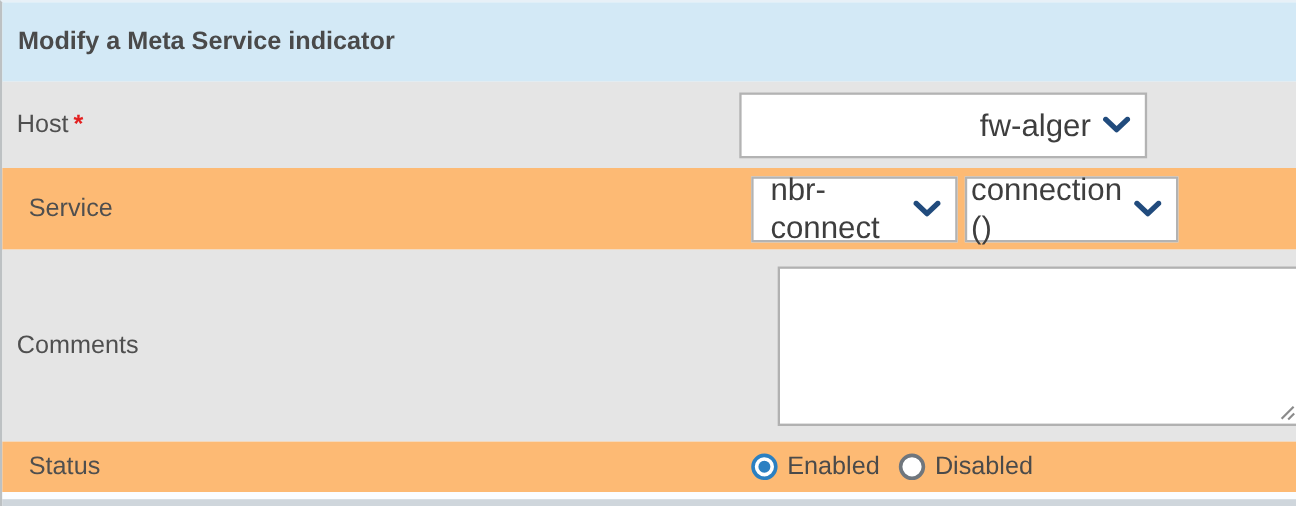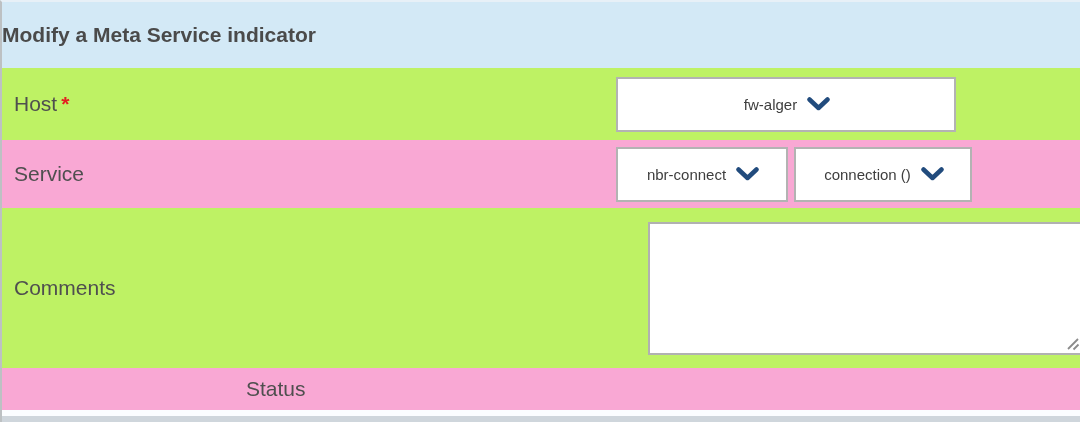--- a/index.html
+++ b/index.html
@@ -12,47 +12,48 @@
     width: 1080px; height: 422px;
     box-sizing: border-box;
     border-left: 2px solid #bdc1c3;
     border-top: 2px solid #e7f0f7;
     background: #fafdfe;
   }
   .form-header {
     height: 66px;
     background: #d3e9f6;
     display: flex; align-items: center;
+    padding-left: 13px;
     font-size: 21px; font-weight: bold; color: #4a4a4a;
     box-sizing: border-box;
   }
   .row { display: flex; align-items: center; box-sizing: border-box; }
-  .row-light  { background: #bef264; }
-  .row-shaded { background: #f9a8d4; }
+  .row-light  { background: #e5e5e5; }
+  .row-shaded { background: #fdba74; padding-left: 10px; }
   .row-host     { height: 72px; }
   .row-service  { height: 68px; }
   .row-comments { height: 160px; gap: 32px; }
-  .row-status   { height: 42px; justify-content: center; }
+  .row-status   { height: 42px; }
   .label-cell {
     flex: none; width: 614px;
     padding-left: 12px;
     font-size: 21px; color: #4f4f4f;
     box-sizing: border-box;
   }
   .required-star { color: #e32020; font-weight: bold; margin-left: 4px; }
   .controls { display: flex; align-items: center; }
 
   .select {
     height: 55px;
     background: #ffffff;
     border: 2px solid #b3b3b3;
     box-sizing: border-box;
-    display: flex; align-items: center; justify-content: center;
+    display: flex; align-items: center; justify-content: flex-end;
     padding: 0 12px 0 14px;
-    font-size: 15px; color: #3e3e3e;
+    font-size: 26px; color: #3e3e3e;
     cursor: pointer;
   }
   .select-host    { width: 340px; }
   .select-service { width: 172px; margin-right: 6px; }
   .select-metric  { width: 178px; }
   .select .chev { flex: none; margin-left: 10px; display: flex; align-items: center; }
 
   .textarea-wrap {
     width: 436px; height: 133px;
     border: 2px solid #b1b1b1;
@@ -157,18 +158,30 @@
             <path d="M13 3 L3 13" stroke="#8b8b8b" stroke-width="1.8" fill="none"></path>
             <path d="M13.5 8.5 L8.5 13.5" stroke="#8b8b8b" stroke-width="1.8" fill="none"></path>
           </svg>
         </span>
       </div>
     </div>
   </div>
 
   <div class="row row-shaded row-status">
     <div class="label-cell">Status</div>
+    <div class="controls">
+      <div class="radio-group">
+        <div class="radio-option">
+          <span class="radio selected"></span>
+          <span class="radio-label">Enabled</span>
+        </div>
+        <div class="radio-option">
+          <span class="radio"></span>
+          <span class="radio-label">Disabled</span>
+        </div>
+      </div>
+    </div>
   </div>
 
   <div class="bottom-white"></div>
   <div class="bottom-gray"></div>
 
 </div>
 
 </body></html>

